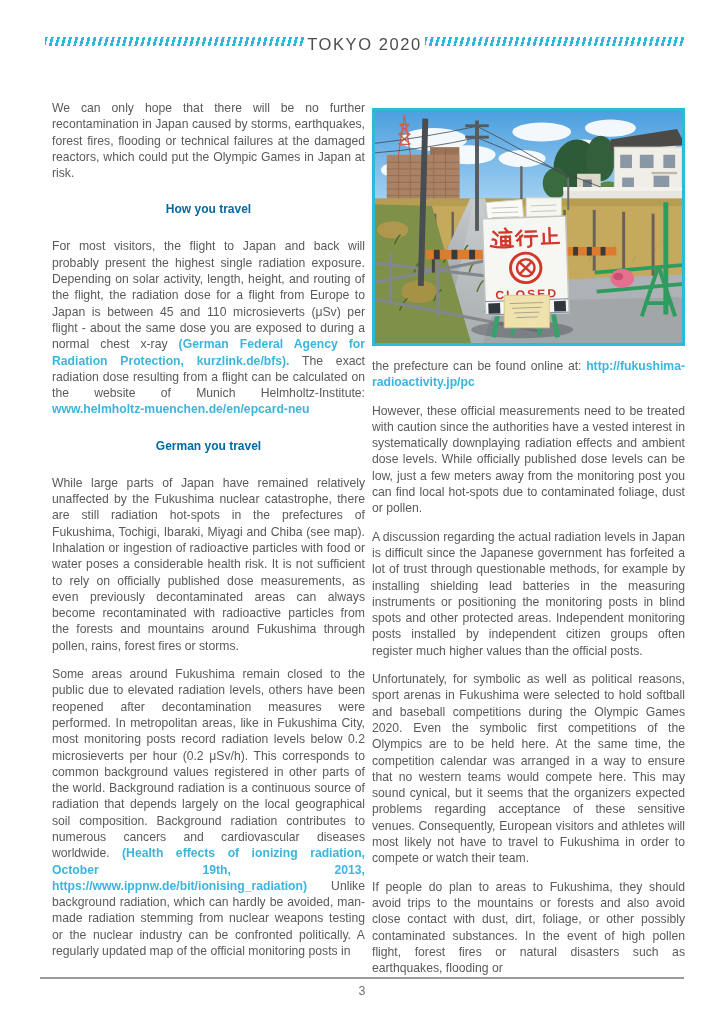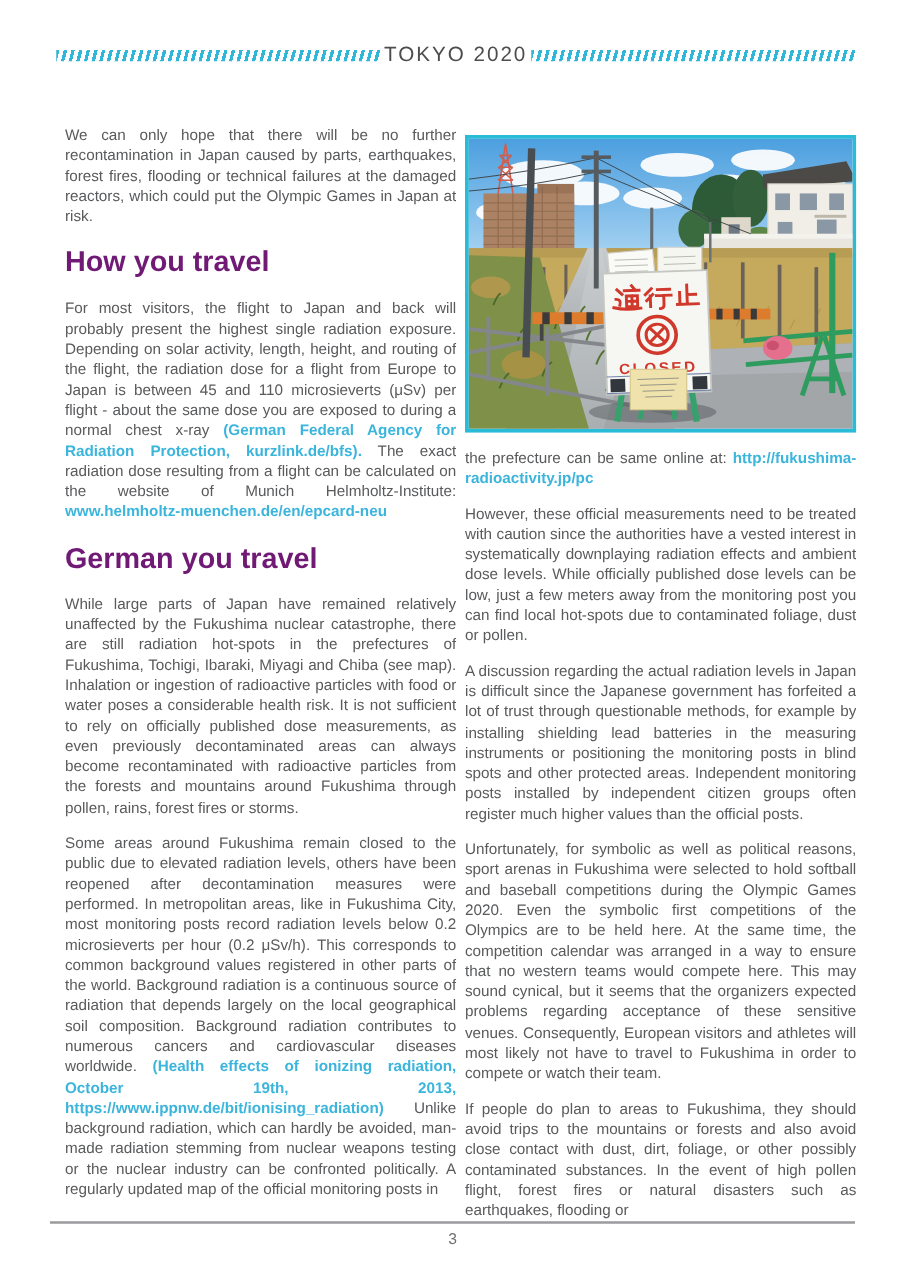--- a/index.html
+++ b/index.html
@@ -6,42 +6,42 @@
   html, body { margin: 0; padding: 0; }
   body { font-family: "Liberation Sans", sans-serif; background: #e9e9e9; }
   .page {
     position: relative; width: 724px; height: 1023px;
     background: #ffffff; overflow: hidden; margin: 0 auto;
   }
 
   
   .masthead {
     position: absolute; left: 45px; right: 40px; top: 37px; height: 15px;
-    display: flex; align-items: center; gap: 3px;
+    display: flex; align-items: flex-start; gap: 3px;
   }
   .hatch {
     flex: 1 1 auto; height: 9px;
     background: repeating-linear-gradient(105deg, #2fb6d9 0 2.6px, rgba(0,0,0,0) 2.6px 5.9px);
   }
   .masthead-title {
     flex: 0 0 auto; font-size: 16.5px; letter-spacing: 1.6px;
     color: #4c4d4f; line-height: 15px; white-space: nowrap;
   }
 
   
   .col {
     position: absolute; top: 100px; width: 313px; height: 878px; overflow: hidden;
     font-size: 12.2px; line-height: 16.3px; color: #595a5c; text-align: justify;
   }
   .col-left  { left: 52px; }
   .col-right { left: 372px; }
   .col p { margin: 0 0 12px; }
   h2.section {
-    margin: 17px 0 18px; font-size: 23px; line-height: 22px;
-    color: #701a75; font-weight: bold; text-align: left;
+    margin: 17px 0 18px; font-size: 12px; line-height: 22px;
+    color: #0369a1; font-weight: bold; text-align: center;
   }
   .link { color: #3cb5dc; font-weight: bold; overflow-wrap: anywhere; }
 
   
   figure.photo-frame {
     margin: 8px 0 12px; width: 313px; height: 238px;
     border: 3px solid #2abcd7; background: #bfe2f4;
   }
   .photo-frame svg { display: block; width: 307px; height: 232px; }
 
@@ -54,21 +54,21 @@
 
 <div class="page">
 
   <header class="masthead">
     <div class="hatch"></div>
     <div class="masthead-title">TOKYO 2020</div>
     <div class="hatch"></div>
   </header>
 
   <main class="col col-left">
-    <p>We can only hope that there will be no further recontamination in Japan caused by parts, earthquakes, forest fires, flooding or technical failures at the damaged reactors, which could put the Olympic Games in Japan at risk.</p>
+    <p>We can only hope that there will be no further recontamination in Japan caused by storms, earthquakes, forest fires, flooding or technical failures at the damaged reactors, which could put the Olympic Games in Japan at risk.</p>
 
     <h2 class="section">How you travel</h2>
 
     <p><span>For most visitors, the flight to Japan and back will probably present the highest single radiation exposure. Depending on solar activity, length, height, and routing of the flight, the radiation dose for a flight from Europe to Japan is between 45 and 110 microsieverts (μSv) per flight - about the same dose you are exposed to during a normal chest x-ray </span><span class="link">(German Federal Agency for Radiation Protection, kurzlink.de/bfs).</span><span> The exact radiation dose resulting from a flight can be calculated on the website of Munich Helmholtz-Institute: </span><span class="link">www.helmholtz-muenchen.de/en/epcard-neu</span></p>
 
     <h2 class="section">German you travel</h2>
 
     <p>While large parts of Japan have remained relatively unaffected by the Fukushima nuclear catastrophe, there are still radiation hot-spots in the prefectures of Fukushima, Tochigi, Ibaraki, Miyagi and Chiba (see map). Inhalation or ingestion of radioactive particles with food or water poses a considerable health risk. It is not sufficient to rely on officially published dose measurements, as even previously decontaminated areas can always become recontaminated with radioactive particles from the forests and mountains around Fukushima through pollen, rains, forest fires or storms.</p>
 
     <p><span>Some areas around Fukushima remain closed to the public due to elevated radiation levels, others have been reopened after decontamination measures were performed. In metropolitan areas, like in Fukushima City, most monitoring posts record radiation levels below 0.2 microsieverts per hour (0.2 μSv/h). This corresponds to common background values registered in other parts of the world. Background radiation is a continuous source of radiation that depends largely on the local geographical soil composition. Background radiation contributes to numerous cancers and cardiovascular diseases worldwide. </span><span class="link">(Health effects of ionizing radiation, October 19th, 2013, https://www.ippnw.de/bit/ionising_radiation)</span><span> Unlike background radiation, which can hardly be avoided, man-made radiation stemming from nuclear weapons testing or the nuclear industry can be confronted politically. A regularly updated map of the official monitoring posts in</span></p>
@@ -276,21 +276,21 @@
             </g>
             <rect x="130" y="194" width="46" height="34" fill="#efe2ad" stroke="#d8c98e" stroke-width="1" transform="rotate(2 153 211)"></rect>
             <g stroke="#8a8a80" stroke-width="0.7">
               <path d="M136 202h34M138 207h30M140 212h26M142 217h22"></path>
             </g>
           </g>
         </g>
       </svg>
     </figure>
 
-    <p><span>the prefecture can be same online at: </span><span class="link">http://fukushima-radioactivity.jp/pc</span></p>
+    <p><span>the prefecture can be found online at: </span><span class="link">http://fukushima-radioactivity.jp/pc</span></p>
 
     <p>However, these official measurements need to be treated with caution since the authorities have a vested interest in systematically downplaying radiation effects and ambient dose levels. While officially published dose levels can be low, just a few meters away from the monitoring post you can find local hot-spots due to contaminated foliage, dust or pollen.</p>
 
     <p>A discussion regarding the actual radiation levels in Japan is difficult since the Japanese government has forfeited a lot of trust through questionable methods, for example by installing shielding lead batteries in the measuring instruments or positioning the monitoring posts in blind spots and other protected areas. Independent monitoring posts installed by independent citizen groups often register much higher values than the official posts.</p>
 
     <p>Unfortunately, for symbolic as well as political reasons, sport arenas in Fukushima were selected to hold softball and baseball competitions during the Olympic Games 2020. Even the symbolic first competitions of the Olympics are to be held here. At the same time, the competition calendar was arranged in a way to ensure that no western teams would compete here. This may sound cynical, but it seems that the organizers expected problems regarding acceptance of these sensitive venues. Consequently, European visitors and athletes will most likely not have to travel to Fukushima in order to compete or watch their team.</p>
 
     <p>If people do plan to areas to Fukushima, they should avoid trips to the mountains or forests and also avoid close contact with dust, dirt, foliage, or other possibly contaminated substances. In the event of high pollen flight, forest fires or natural disasters such as earthquakes, flooding or</p>
   </aside>
 

